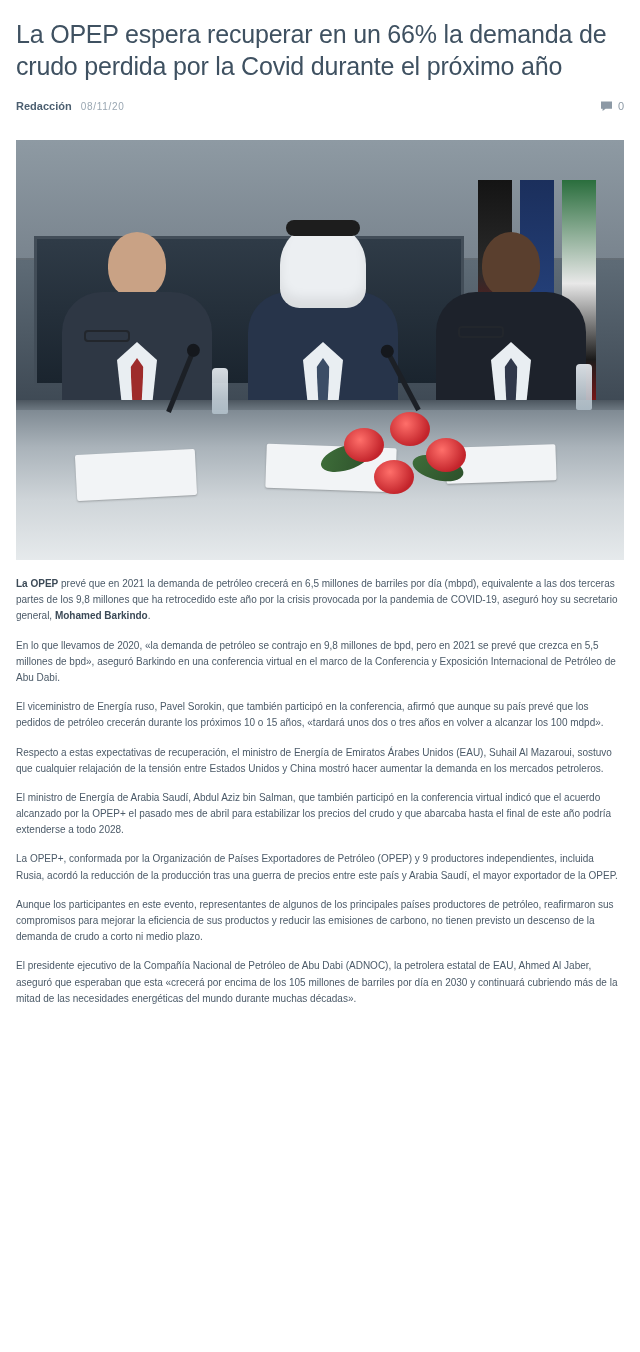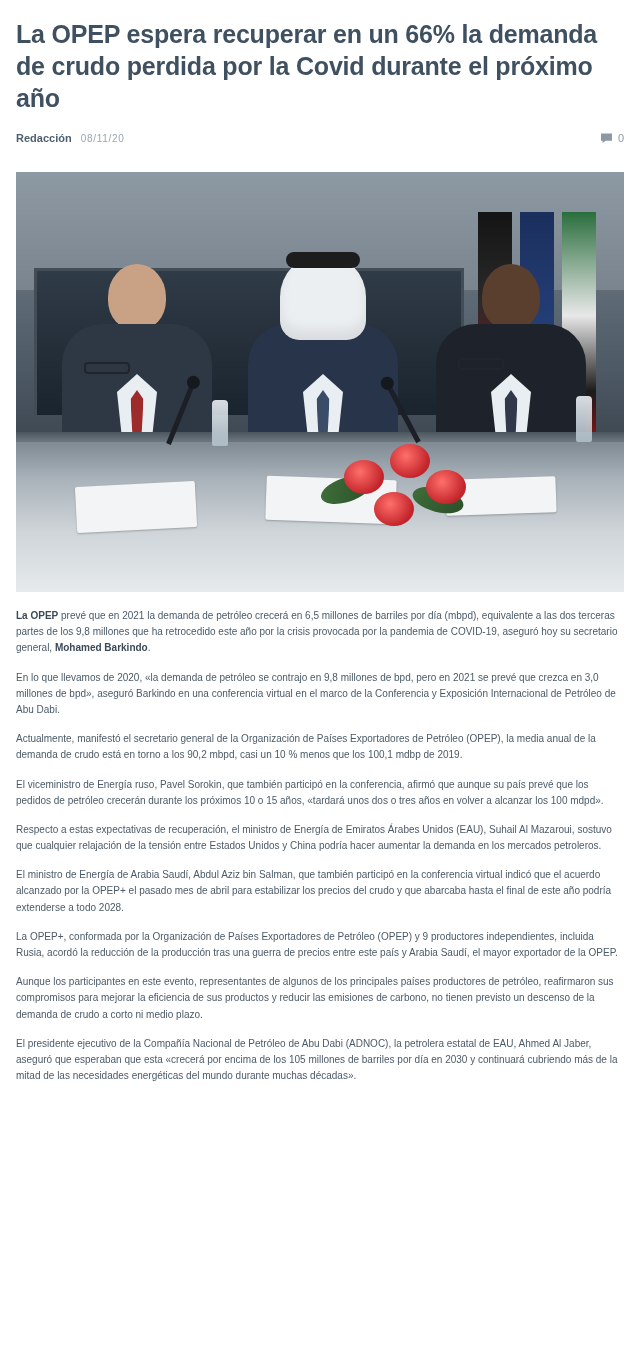--- a/index.html
+++ b/index.html
@@ -14,21 +14,21 @@
     min-height: 1352px;
     color: #3a4a5a;
   }
   .page {
     width: 640px;
     padding: 0 16px;
   }
   .headline {
     font-size: 25px;
     line-height: 1.28;
-    font-weight: bold;
+    font-weight: normal;
     color: #3f5161;
     letter-spacing: -0.2px;
     margin: 18px 0 0 0;
     padding: 0 4px 0 0;
   }
   .meta-row {
     display: flex;
     align-items: center;
     justify-content: space-between;
     margin-top: 18px;
@@ -260,23 +260,22 @@
       <div class="leaf" style="left:96px; top:62px; transform:rotate(14deg);"></div>
       <div class="bloom" style="left:28px; top:34px;"></div>
       <div class="bloom" style="left:74px; top:18px;"></div>
       <div class="bloom" style="left:110px; top:44px;"></div>
       <div class="bloom" style="left:58px; top:66px;"></div>
     </div>
   </div>
 
   <div class="article">
     <p><b>La OPEP</b><span> prevé que en 2021 la demanda de petróleo crecerá en 6,5 millones de barriles por día (mbpd), equivalente a las dos terceras partes de los 9,8 millones que ha retrocedido este año por la crisis provocada por la pandemia de COVID-19, aseguró hoy su secretario general, </span><b>Mohamed Barkindo</b><span>.</span></p>
-    <p>En lo que llevamos de 2020, «la demanda de petróleo se contrajo en 9,8 millones de bpd, pero en 2021 se prevé que crezca en 3,0 millones de bpd», aseguró Barkindo en una conferencia virtual en el marco de la Conferencia y Exposición Internacional de Petróleo de Abu Dabi.</p>
-    <p>Actualmente, manifestó el secretario general de la Organización de Países Exportadores de Petróleo (OPEP), la media anual de la demanda de crudo está en torno a los 90,2 mbpd, casi un 10 % menos que los 100,1 mdbp de 2019.</p>
+    <p>En lo que llevamos de 2020, «la demanda de petróleo se contrajo en 9,8 millones de bpd, pero en 2021 se prevé que crezca en 5,5 millones de bpd», aseguró Barkindo en una conferencia virtual en el marco de la Conferencia y Exposición Internacional de Petróleo de Abu Dabi.</p>
     <p>El viceministro de Energía ruso, Pavel Sorokin, que también participó en la conferencia, afirmó que aunque su país prevé que los pedidos de petróleo crecerán durante los próximos 10 o 15 años, «tardará unos dos o tres años en volver a alcanzar los 100 mdpd».</p>
-    <p>Respecto a estas expectativas de recuperación, el ministro de Energía de Emiratos Árabes Unidos (EAU), Suhail Al Mazaroui, sostuvo que cualquier relajación de la tensión entre Estados Unidos y China podría hacer aumentar la demanda en los mercados petroleros.</p>
+    <p>Respecto a estas expectativas de recuperación, el ministro de Energía de Emiratos Árabes Unidos (EAU), Suhail Al Mazaroui, sostuvo que cualquier relajación de la tensión entre Estados Unidos y China mostró hacer aumentar la demanda en los mercados petroleros.</p>
     <p>El ministro de Energía de Arabia Saudí, Abdul Aziz bin Salman, que también participó en la conferencia virtual indicó que el acuerdo alcanzado por la OPEP+ el pasado mes de abril para estabilizar los precios del crudo y que abarcaba hasta el final de este año podría extenderse a todo 2028.</p>
     <p>La OPEP+, conformada por la Organización de Países Exportadores de Petróleo (OPEP) y 9 productores independientes, incluida Rusia, acordó la reducción de la producción tras una guerra de precios entre este país y Arabia Saudí, el mayor exportador de la OPEP.</p>
     <p>Aunque los participantes en este evento, representantes de algunos de los principales países productores de petróleo, reafirmaron sus compromisos para mejorar la eficiencia de sus productos y reducir las emisiones de carbono, no tienen previsto un descenso de la demanda de crudo a corto ni medio plazo.</p>
     <p>El presidente ejecutivo de la Compañía Nacional de Petróleo de Abu Dabi (ADNOC), la petrolera estatal de EAU, Ahmed Al Jaber, aseguró que esperaban que esta «crecerá por encima de los 105 millones de barriles por día en 2030 y continuará cubriendo más de la mitad de las necesidades energéticas del mundo durante muchas décadas».</p>
   </div>
 
 </div>
 
 </body></html>

